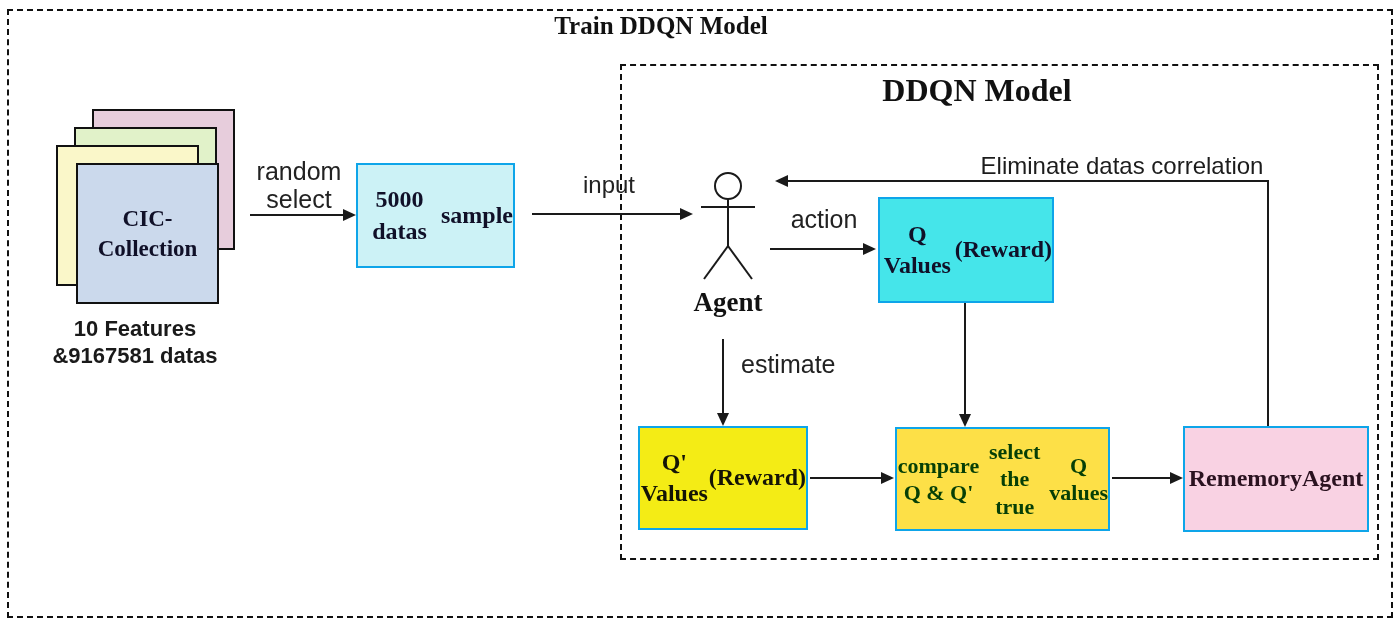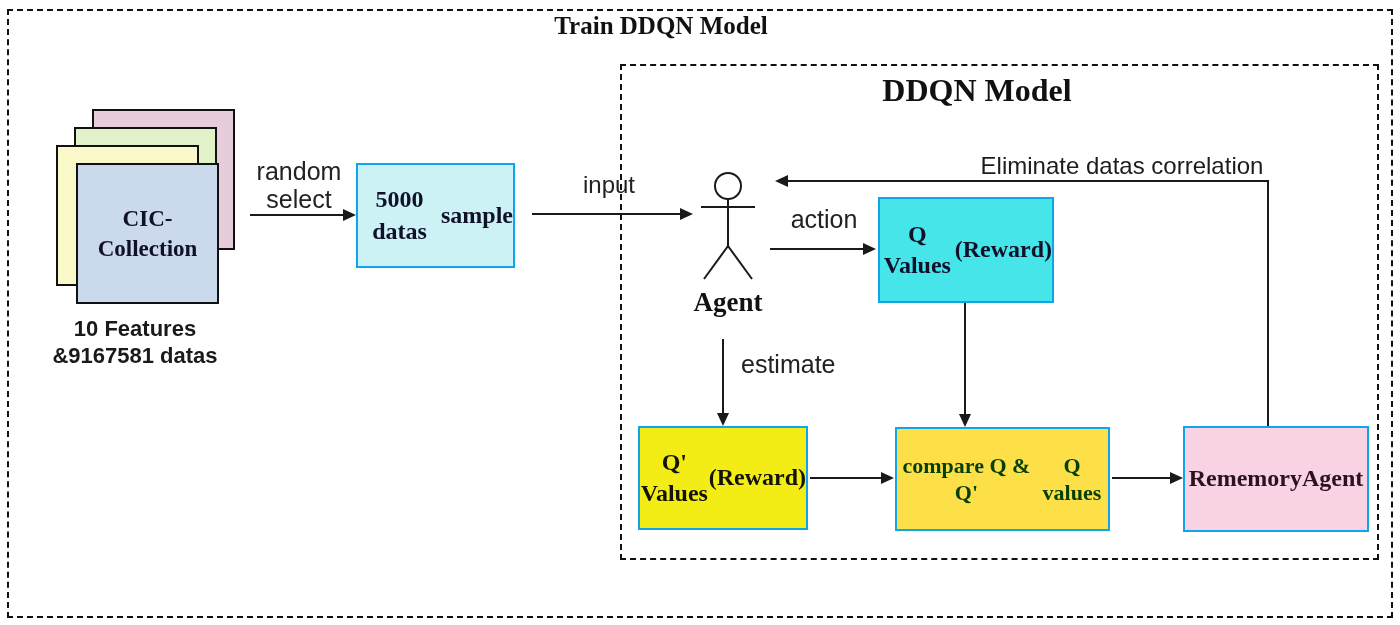--- a/index.html
+++ b/index.html
@@ -82,20 +82,21 @@
     <div>(Reward)</div>
   </div>
 
   <div class="node node-qprime">
     <div>Q' Values</div>
     <div>(Reward)</div>
   </div>
 
   <div class="node node-compare">
     <div>compare Q &amp; Q'</div>
+    <div>select the true</div>
     <div>Q values</div>
   </div>
 
   <div class="node node-rememory">
     <div>Rememory</div>
     <div>Agent</div>
   </div>
 
   <div class="edge-label lbl-random">
     <div>random</div>

